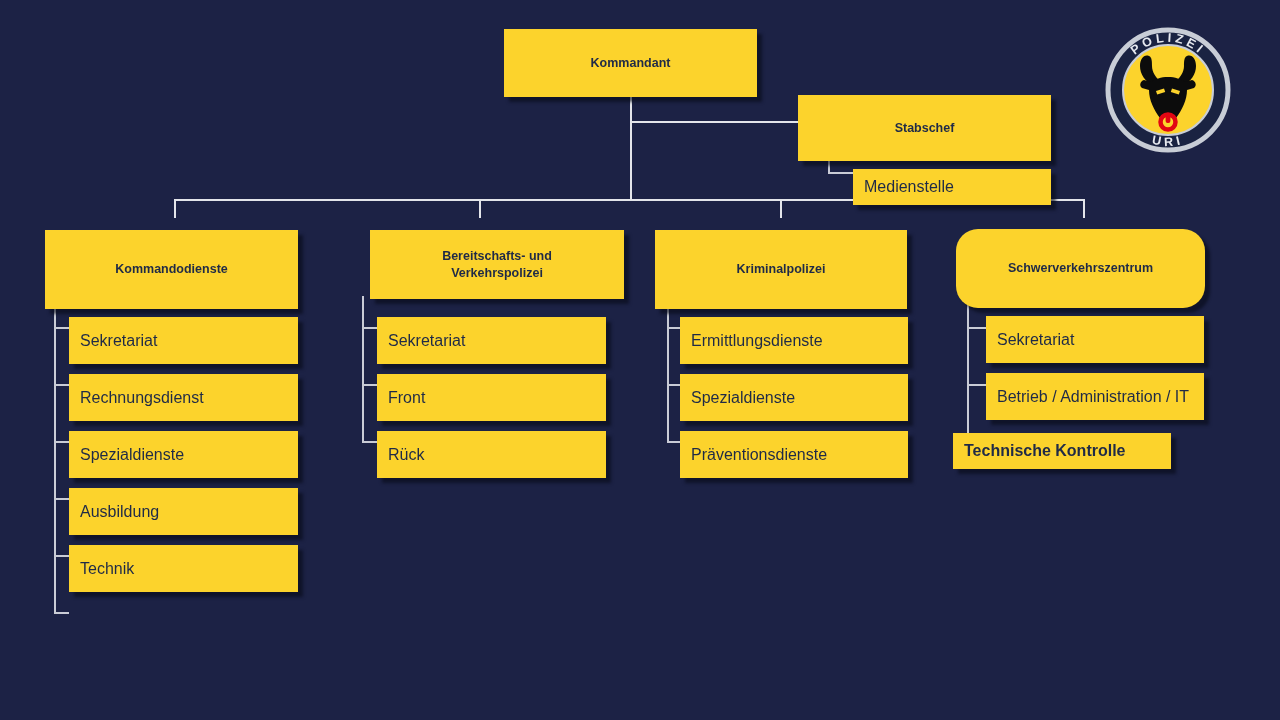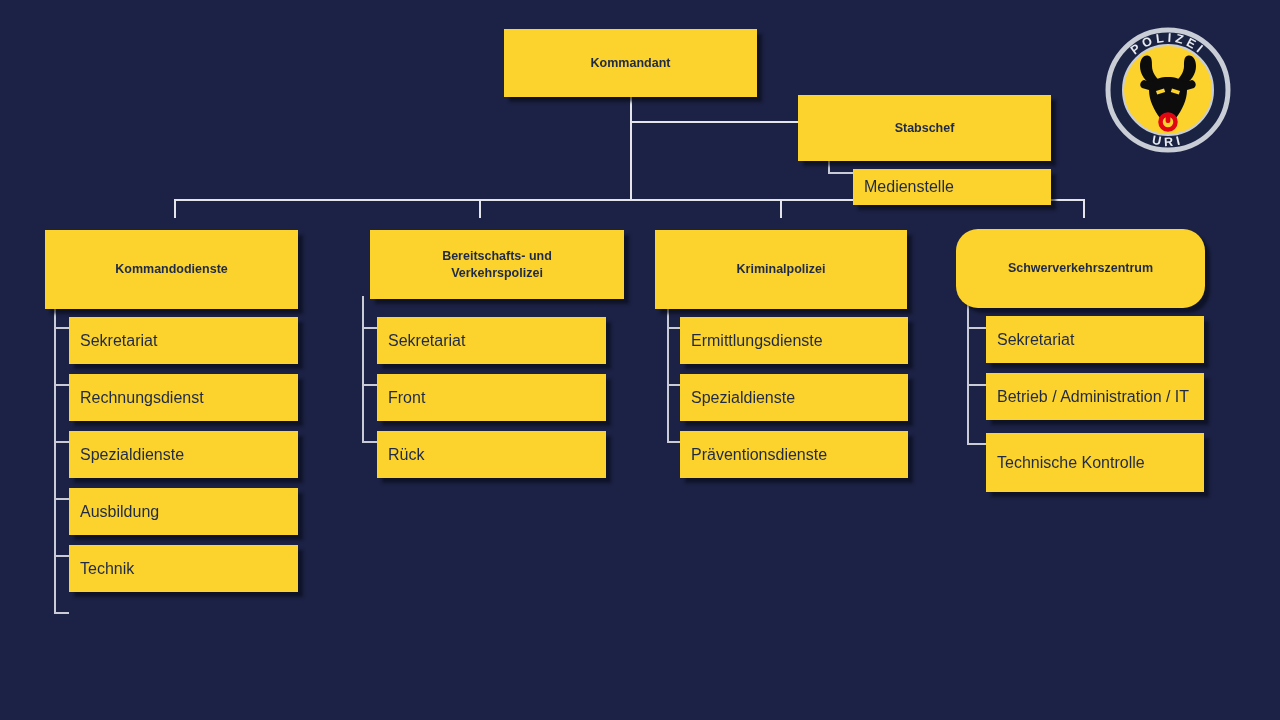--- a/index.html
+++ b/index.html
@@ -142,21 +142,21 @@
 
   <div class="box hdr" style="left:956px;top:216px;width:249px;height:79px;border-radius:22px;">
     <span>Schwerverkehrszentrum</span>
   </div>
   <div class="box leaf" style="left:986px;top:303px;width:218px;height:47px;">
     <span>Sekretariat</span>
   </div>
   <div class="box leaf" style="left:986px;top:360px;width:218px;height:47px;">
     <span>Betrieb / Administration / IT</span>
   </div>
-  <div class="box leaf" style="left:986px;top:420px;width:218px;height:59px;">
+  <div class="box leaf" style="left:953px;top:420px;width:218px;height:36px;font-weight:bold;">
     <span>Technische Kontrolle</span>
   </div>
 
   <div class="logo">
     <svg width="128" height="128" viewBox="0 0 128 128">
 
       <circle cx="64" cy="64" r="60" fill="#1a2342" stroke="#c8cdd6" stroke-width="5"></circle>
 
       <circle cx="64" cy="64" r="45" fill="#FCD32C" stroke="#c8cdd6" stroke-width="2"></circle>
 

